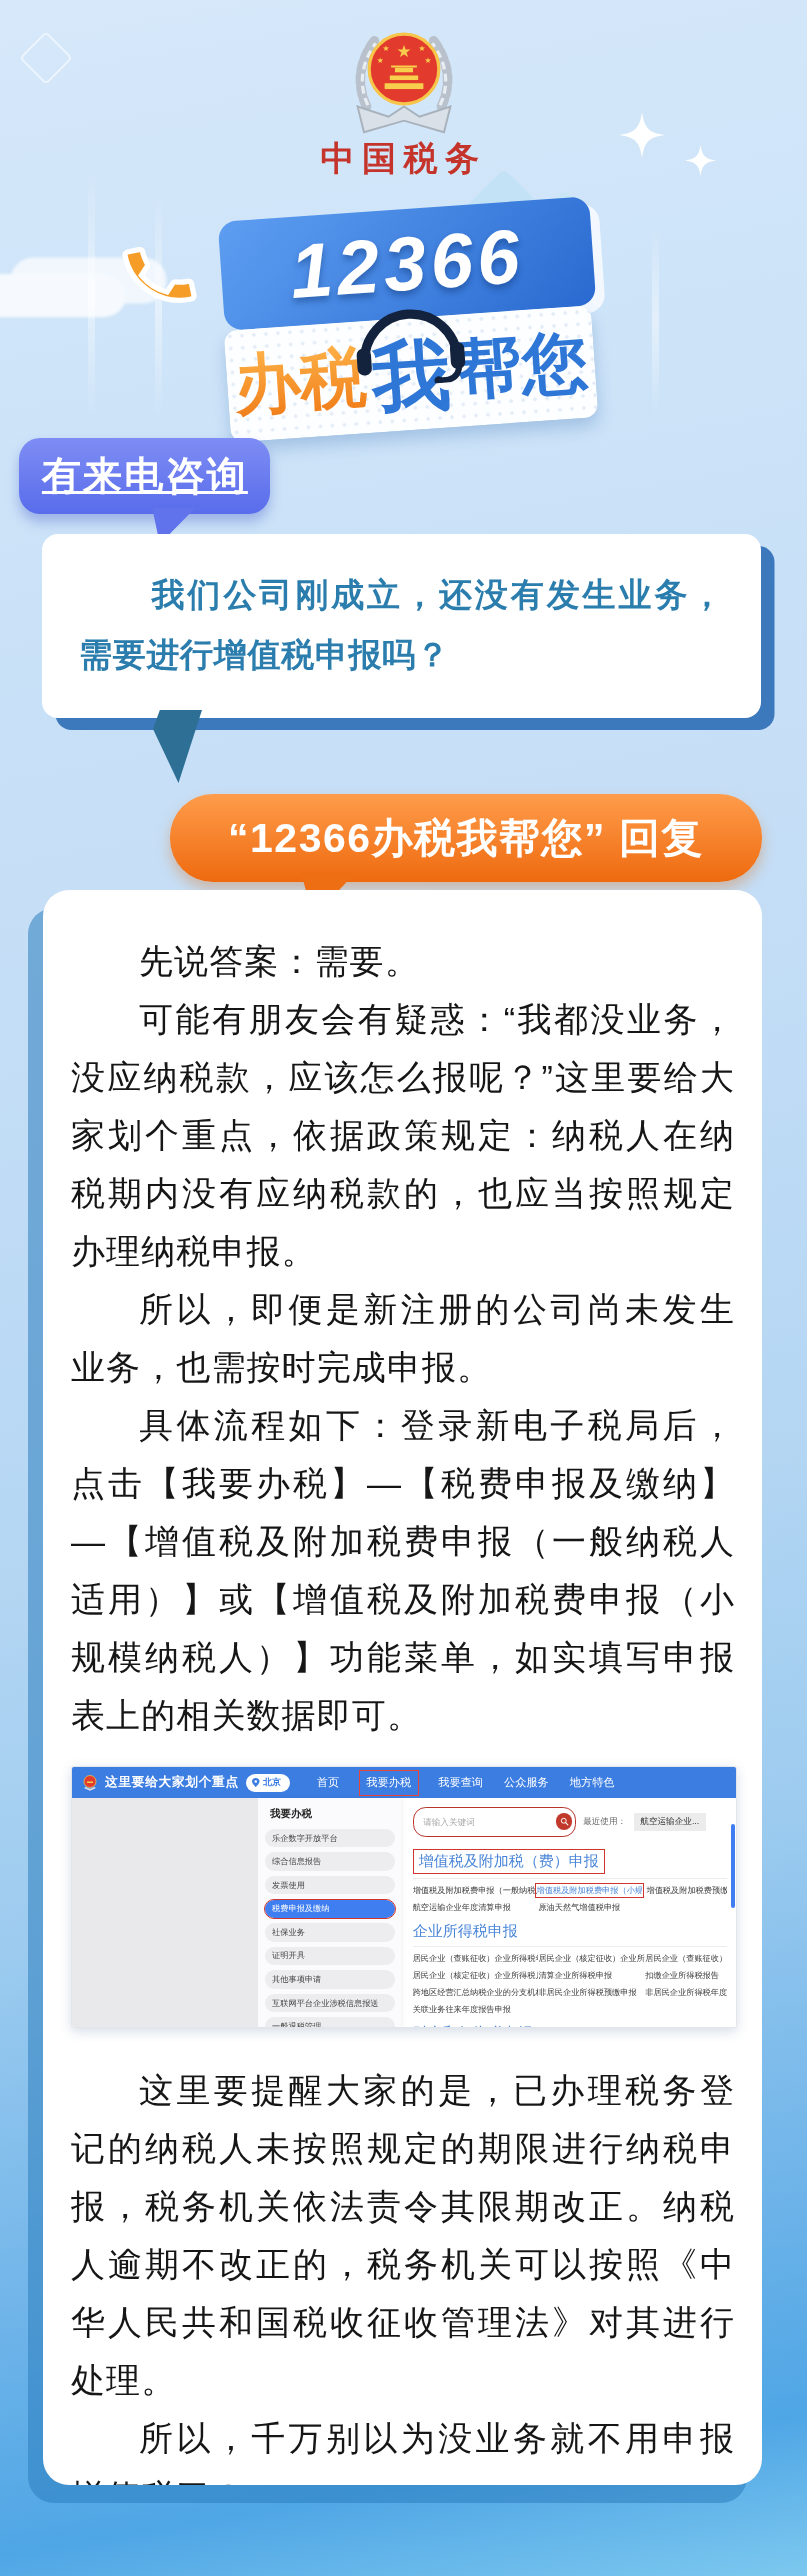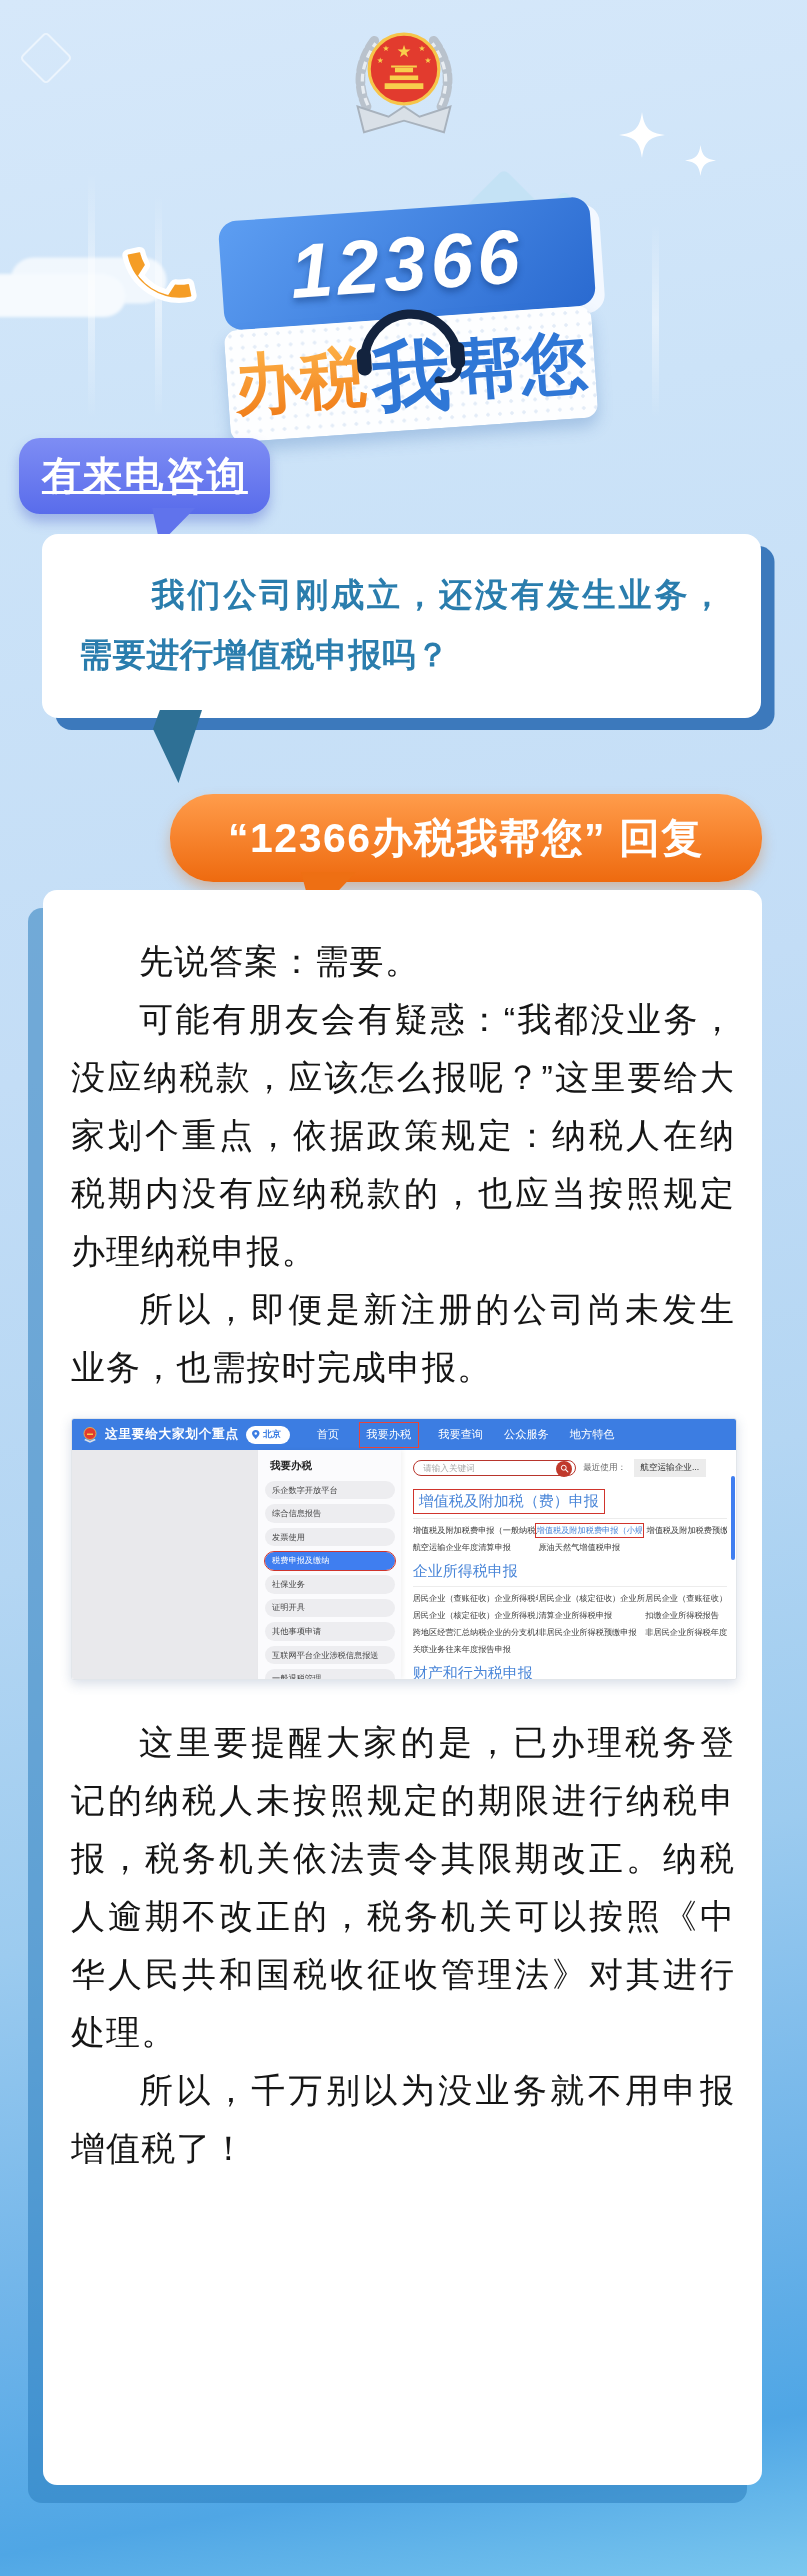--- a/index.html
+++ b/index.html
@@ -53,21 +53,21 @@
     text-align:justify;text-indent:2.2em;letter-spacing:0.7px;margin:0;}
   .q-tail{left:153px;top:710px;width:49px;height:73px;background:#2e7095;
     clip-path:polygon(14% 0,100% 0,52% 100%,0 26%);}
   
   .reply-banner{left:170px;top:794px;width:592px;height:88px;border-radius:43px;
     background:linear-gradient(180deg,#ff9c4b,#ee6a0f);display:flex;align-items:center;justify-content:center;
     box-shadow:0 7.5px 13.5px rgba(220,110,20,.35);}
   .reply-banner span{color:#fff;font-weight:900;font-size:41px;letter-spacing:1.5px;}
   .reply-tail{left:301px;top:872px;width:55px;height:46px;background:#ee6f13;clip-path:polygon(0 0,100% 0,22% 100%);}
   
-  .a-card{left:43px;top:890px;width:719px;height:1595px;border-radius:14px;background:#fff;
+  .a-card{left:43px;top:890px;width:719px;height:1595px;border-radius:26px;background:#fff;
     box-shadow:-15px 18px 0 rgba(44,125,190,.55);box-sizing:border-box;padding:42px 27px 0 28px;overflow:hidden;}
   .a-card p{margin:0;font-size:34px;line-height:58px;color:#161616;text-align:justify;
     text-indent:2em;letter-spacing:1.1px;font-weight:500;}
   
   .shot{margin:22.4px 0 33px 0;width:100%;height:260px;border:0.7px solid #e2e6ea;border-radius:3px;
     box-shadow:0 3.7px 12px rgba(60,90,140,.20);overflow:hidden;background:#fff;position:relative;}
   .shot-header{height:31px;background:var(--shot-header-blue);display:flex;align-items:center;padding:0 9px;color:#fff;}
   .shot-title{font-size:12.7px;font-weight:700;letter-spacing:0.7px;margin-left:6px;white-space:nowrap;}
   .loc-pill{background:#fff;color:#3c7de2;border-radius:747px;font-size:9px;padding:2.2px 9px 2.2px 6px;
     display:flex;gap:3px;align-items:center;margin-left:7.5px;font-weight:700;}
@@ -77,22 +77,22 @@
   .shot-body{display:flex;height:229px;background:#fff;}
   .dim{width:28%;background:#e9e9ec;}
   .menu{width:21.5%;background:#fbfbfd;padding:6px 6px 0 7.5px;box-shadow:1.5px 0 4.5px rgba(0,0,0,.05);box-sizing:border-box;}
   .menu-title{font-size:10.5px;font-weight:700;color:#222;margin:3px 0 7.5px 4.5px;}
   .pill{background:#ededf0;border-radius:10.5px;padding:3.7px 6.7px;font-size:8.2px;color:#444;margin-bottom:5.2px;
     white-space:nowrap;overflow:hidden;}
   .pill.active{background:var(--active-pill-blue);color:#fff;}
   .pill.hl{outline:1.5px solid #d0342c;outline-offset:0.7px;}
   .content{flex:1;padding:8.2px 9px 0 12px;position:relative;overflow:hidden;}
   .search-row{display:flex;align-items:center;gap:7.5px;margin-bottom:9px;}
-  .search-box{width:163px;height:16px;border:1.5px solid #b8352c;border-radius:12.7px;display:flex;
-    justify-content:space-between;padding:0 2.2px 0 7.5px;box-sizing:border-box;}
+  .search-box{width:163px;height:30px;border:1.5px solid #b8352c;border-radius:12.7px;display:flex;
+    align-items:center;justify-content:space-between;padding:0 2.2px 0 7.5px;box-sizing:border-box;}
   .search-box input{border:none;outline:none;width:105px;font-size:8.6px;color:#333;background:transparent;
     font-family:"Liberation Sans",sans-serif;}
   .search-box input::placeholder{color:#a9a9a9;}
   .search-btn{width:16.4px;height:16.4px;border-radius:50%;background:#c0392b;display:flex;align-items:center;justify-content:center;flex:none;}
   .recent-label{font-size:8.6px;color:#666;white-space:nowrap;}
   .recent-chip{font-size:8.6px;color:#333;background:#ececec;padding:3px 6.7px;white-space:nowrap;}
   .sec-title{font-size:15px;color:var(--link-blue);display:inline-block;margin:3px 0 2.2px;}
   .sec-title.boxed{border:1.5px solid #d0342c;padding:2.2px 5.2px;}
   .sec-divider{border-bottom:0.7px solid #ececec;margin:2.2px 0 6px;}
   .link-row{display:flex;margin-bottom:6px;align-items:center;}
@@ -132,20 +132,21 @@
     <text x="100" y="72" font-size="26" text-anchor="middle" fill="#f8cf4c">★</text>
     <text x="72" y="62" font-size="12" text-anchor="middle" fill="#f8cf4c">★</text>
     <text x="128" y="62" font-size="12" text-anchor="middle" fill="#f8cf4c">★</text>
     <text x="63" y="80" font-size="12" text-anchor="middle" fill="#f8cf4c">★</text>
     <text x="137" y="80" font-size="12" text-anchor="middle" fill="#f8cf4c">★</text>
     <rect x="86" y="88" width="28" height="7" fill="#f8cf4c"></rect>
     <rect x="78" y="100" width="44" height="7" fill="#f8cf4c"></rect>
     <rect x="70" y="112" width="60" height="9" fill="#f8cf4c"></rect>
     <path d="M80 86 L120 86" stroke="#f8cf4c" stroke-width="3"></path>
   </svg>
+  <div class="abs brand">中国税务</div>
 
   <svg class="abs phone" viewBox="0 0 24 24">
     <path d="M6.62 10.79c1.44 2.83 3.76 5.14 6.59 6.59l2.2-2.2c.27-.27.67-.36 1.02-.24 1.12.37 2.33.57 3.57.57.55 0 1 .45 1 1V20c0 .55-.45 1-1 1-9.39 0-17-7.61-17-17 0-.55.45-1 1-1h3.5c.55 0 1 .45 1 1 0 1.25.2 2.45.57 3.57.11.35.03.74-.25 1.02l-2.2 2.2z" fill="#f59d26" stroke="#ffffff" stroke-width="1.6"></path>
     </svg>
   <div class="abs badge12366">
     <span>12366</span>
   </div>
   <div class="abs subpanel">
     <span class="slogan-orange">办税</span>
     <span class="slogan-me">我</span>
@@ -170,20 +171,21 @@
 
   <div class="abs reply-banner">
     <span>“12366办税我帮您” 回复</span>
   </div>
   <div class="abs reply-tail"></div>
 
   <div class="abs a-card">
     <p>先说答案：需要。</p>
     <p>可能有朋友会有疑惑：“我都没业务，没应纳税款，应该怎么报呢？”这里要给大家划个重点，依据政策规定：纳税人在纳税期内没有应纳税款的，也应当按照规定办理纳税申报。</p>
     <p>所以，即便是新注册的公司尚未发生业务，也需按时完成申报。</p>
+    <p>具体流程如下：登录新电子税局后，点击【我要办税】—【税费申报及缴纳】—【增值税及附加税费申报（一般纳税人适用）】或【增值税及附加税费申报（小规模纳税人）】功能菜单，如实填写申报表上的相关数据即可。</p>
 
     <div class="shot">
       <div class="shot-header">
         <svg width="18" height="18" viewBox="0 0 24 24">
           <circle cx="12" cy="10" r="8" fill="#e23b2e" stroke="#f6c54a"></circle>
           <rect x="8" y="10" width="8" height="2" fill="#f8cf4c"></rect>
           <path d="M5 18 L12 21 L19 18" stroke="#d9e0e7" stroke-width="2.4" fill="none"></path>
         </svg>
         <span class="shot-title">这里要给大家划个重点</span>
         <span class="loc-pill">

